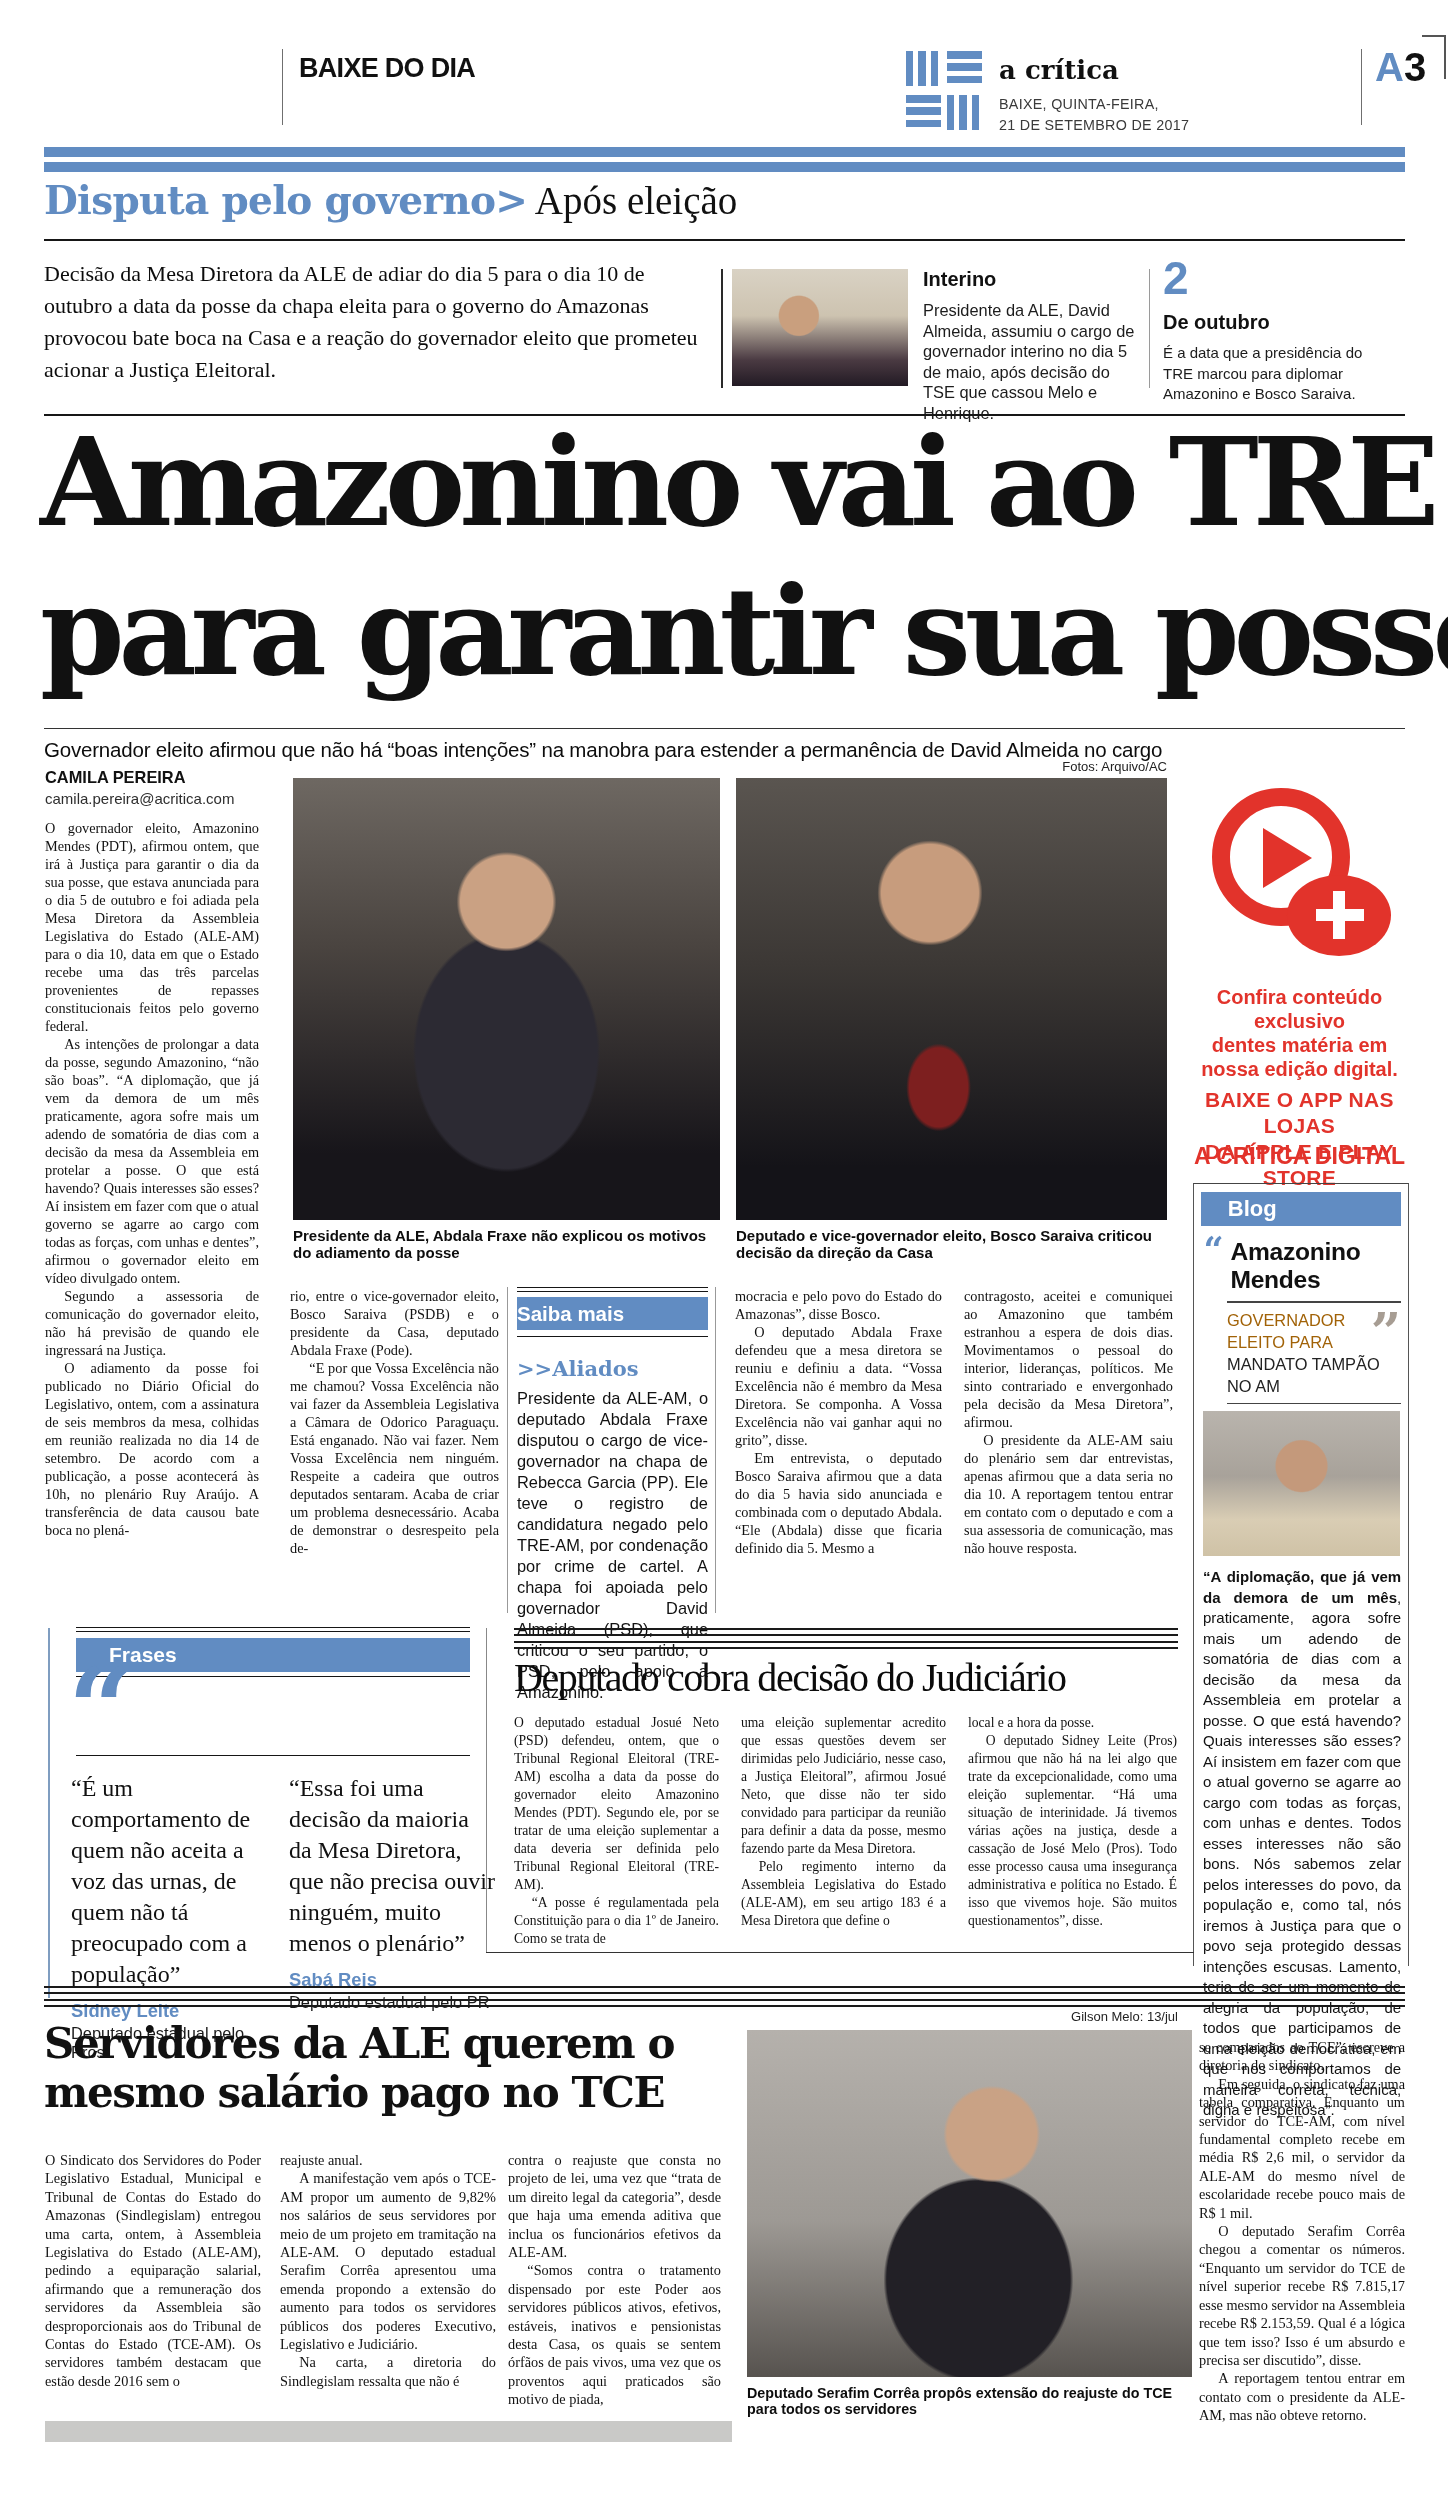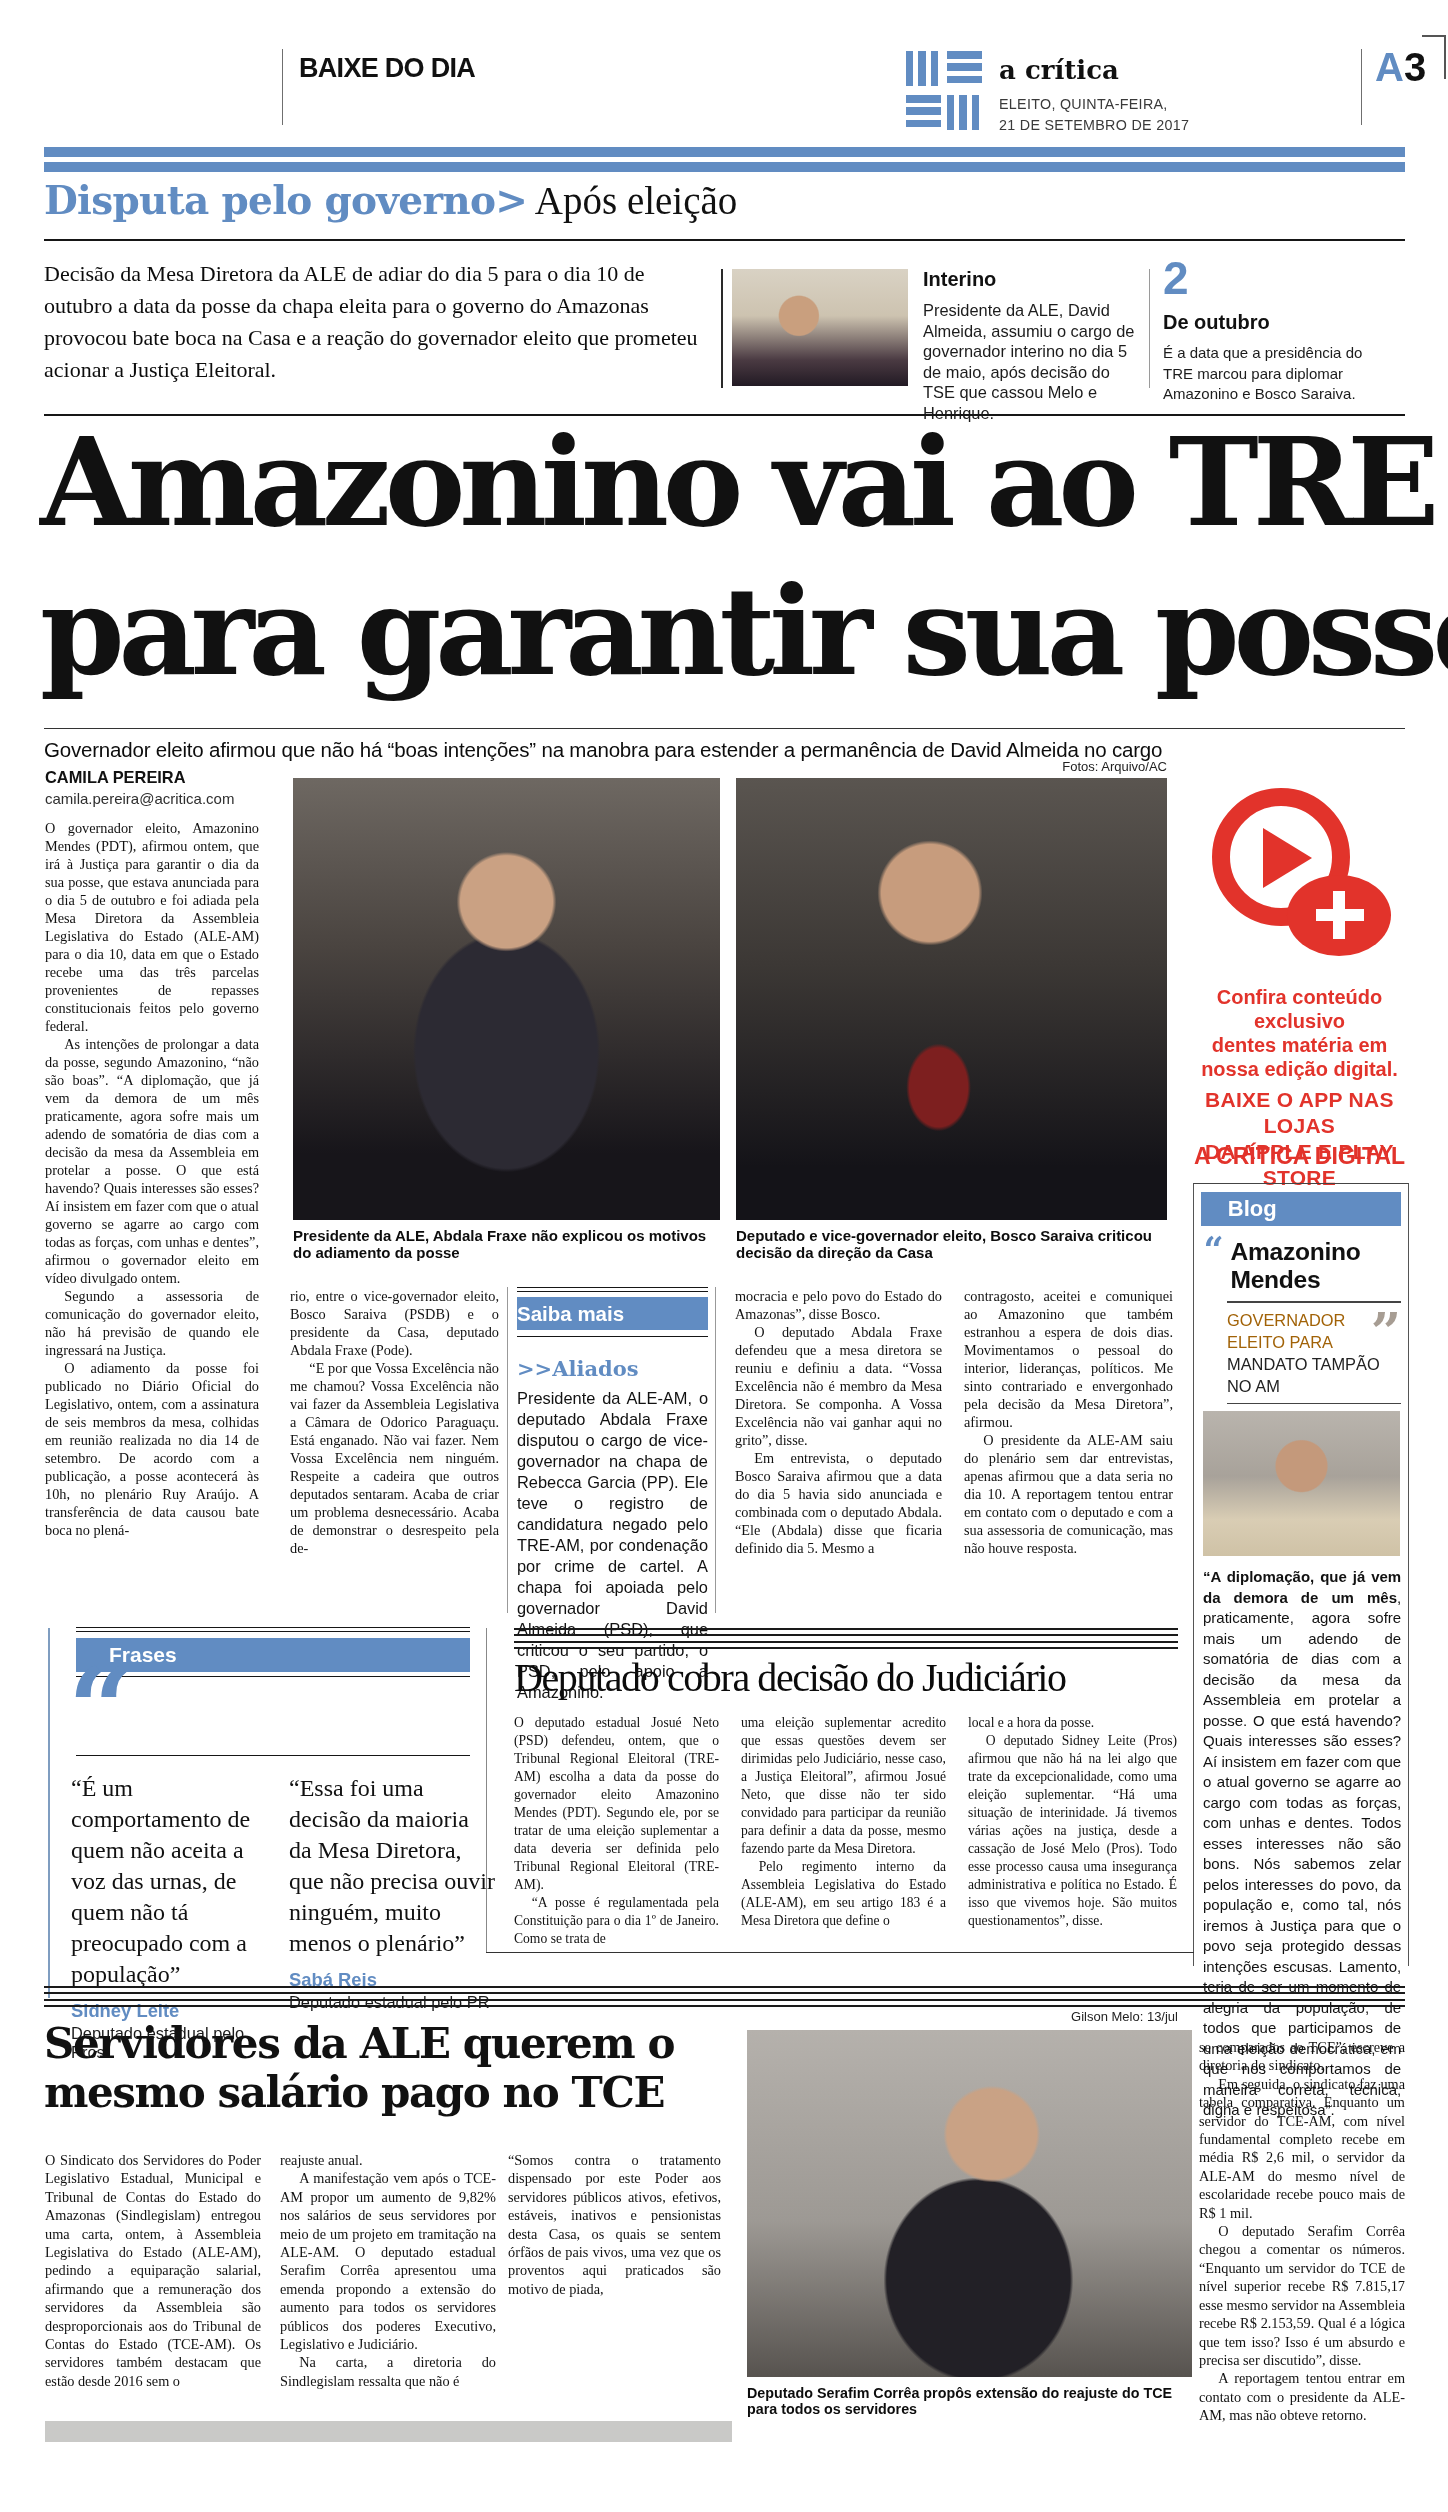--- a/index.html
+++ b/index.html
@@ -46,21 +46,21 @@
   <div class="abs vrule" style="left:282px;top:49px;width:1.4px;height:76px;"></div>
   <div class="abs sans" style="left:299px;top:53px;font-size:27px;font-weight:900;letter-spacing:-0.7px;">BAIXE DO DIA</div>
 
   <div class="abs" style="left:906px;top:51px;width:76px;height:81px;">
     <div style="position:absolute;left:0;top:0;width:35px;height:35px;background:repeating-linear-gradient(90deg,var(--blue) 0 7.5px,#fff 7.5px 12.3px);"></div>
     <div style="position:absolute;left:41px;top:0;width:35px;height:35px;background:repeating-linear-gradient(to bottom,var(--blue) 0 7.5px,#fff 7.5px 12.3px);"></div>
     <div style="position:absolute;left:0;top:44px;width:35px;height:35px;background:repeating-linear-gradient(to bottom,var(--blue) 0 7.5px,#fff 7.5px 12.3px);"></div>
     <div style="position:absolute;left:41px;top:44px;width:35px;height:35px;background:repeating-linear-gradient(90deg,var(--blue) 0 7.5px,#fff 7.5px 12.3px);"></div>
   </div>
   <div class="abs slab" style="left:999px;top:55px;font-size:26px;font-weight:700;">a crítica</div>
-  <div class="abs sans" style="left:999px;top:96px;font-size:14.3px;color:#3a3a3a;letter-spacing:0.3px;">ELEITO, QUINTA-FEIRA,</div>
+  <div class="abs sans" style="left:999px;top:96px;font-size:14.3px;color:#3a3a3a;letter-spacing:0.3px;">BAIXE, QUINTA-FEIRA,</div>
   <div class="abs sans" style="left:999px;top:117px;font-size:14.3px;color:#3a3a3a;letter-spacing:0.3px;">21 DE SETEMBRO DE 2017</div>
   <div class="abs vrule" style="left:1361px;top:49px;width:1.4px;height:76px;"></div>
   <div class="abs sans" style="left:1375px;top:45px;font-size:40px;font-weight:900;"><span class="blue">A</span><span>3</span></div>
   <div class="abs" style="left:1422px;top:35px;width:22px;height:42px;border-top:2px solid #555;border-right:2px solid #555;"></div>
 
   <div class="abs" style="left:44px;top:147px;width:1361px;height:9.6px;background:var(--blue);"></div>
   <div class="abs" style="left:44px;top:162px;width:1361px;height:9.6px;background:var(--blue);"></div>
 
   <div class="abs" style="left:44px;top:177px;font-size:39px;">
     <span class="slab blue" style="font-weight:700;letter-spacing:-0.7px;">Disputa pelo governo&gt;</span><span style="font-family:'Liberation Serif',serif;"> Após eleição</span>
@@ -228,20 +228,21 @@
 
   <div class="abs body-text" style="left:45px;top:2151px;width:216px;font-size:14.3px;line-height:18.4px;">
       <p>O Sindicato dos Servidores do Poder Legislativo Estadual, Municipal e Tribunal de Contas do Estado do Amazonas (Sindlegislam) entregou uma carta, ontem, à Assembleia Legislativa do Estado (ALE-AM), pedindo a equiparação salarial, afirmando que a remuneração dos servidores da Assembleia são desproporcionais aos do Tribunal de Contas do Estado (TCE-AM). Os servidores também destacam que estão desde 2016 sem o</p>
     </div>
   <div class="abs body-text" style="left:280px;top:2151px;width:216px;font-size:14.3px;line-height:18.4px;">
       <p>reajuste anual.</p>
       <p>A manifestação vem após o TCE-AM propor um aumento de 9,82% nos salários de seus servidores por meio de um projeto em tramitação na ALE-AM. O deputado estadual Serafim Corrêa apresentou uma emenda propondo a extensão do aumento para todos os servidores públicos dos poderes Executivo, Legislativo e Judiciário.</p>
       <p>Na carta, a diretoria do Sindlegislam ressalta que não é</p>
     </div>
   <div class="abs body-text" style="left:508px;top:2151px;width:213px;font-size:14.3px;line-height:18.4px;">
+      <p>contra o reajuste que consta no projeto de lei, uma vez que “trata de um direito legal da categoria”, desde que haja uma emenda aditiva que inclua os funcionários efetivos da ALE-AM.</p>
       <p>“Somos contra o tratamento dispensado por este Poder aos servidores públicos ativos, efetivos, estáveis, inativos e pensionistas desta Casa, os quais se sentem órfãos de pais vivos, uma vez que os proventos aqui praticados são motivo de piada,</p>
     </div>
 
   <div class="abs body-text" style="left:1199px;top:2038px;width:206px;font-size:14.3px;line-height:18.4px;">
       <p>se comparados ao TCE”, escreve a diretoria do sindicato.</p>
       <p>Em seguida, o sindicato faz uma tabela comparativa. Enquanto um servidor do TCE-AM, com nível fundamental completo recebe em média R$ 2,6 mil, o servidor da ALE-AM do mesmo nível de escolaridade recebe pouco mais de R$ 1 mil.</p>
       <p>O deputado Serafim Corrêa chegou a comentar os números. “Enquanto um servidor do TCE de nível superior recebe R$ 7.815,17 esse mesmo servidor na Assembleia recebe R$ 2.153,59. Qual é a lógica que tem isso? Isso é um absurdo e precisa ser discutido”, disse.</p>
       <p>A reportagem tentou entrar em contato com o presidente da ALE-AM, mas não obteve retorno.</p>
     </div>
 

